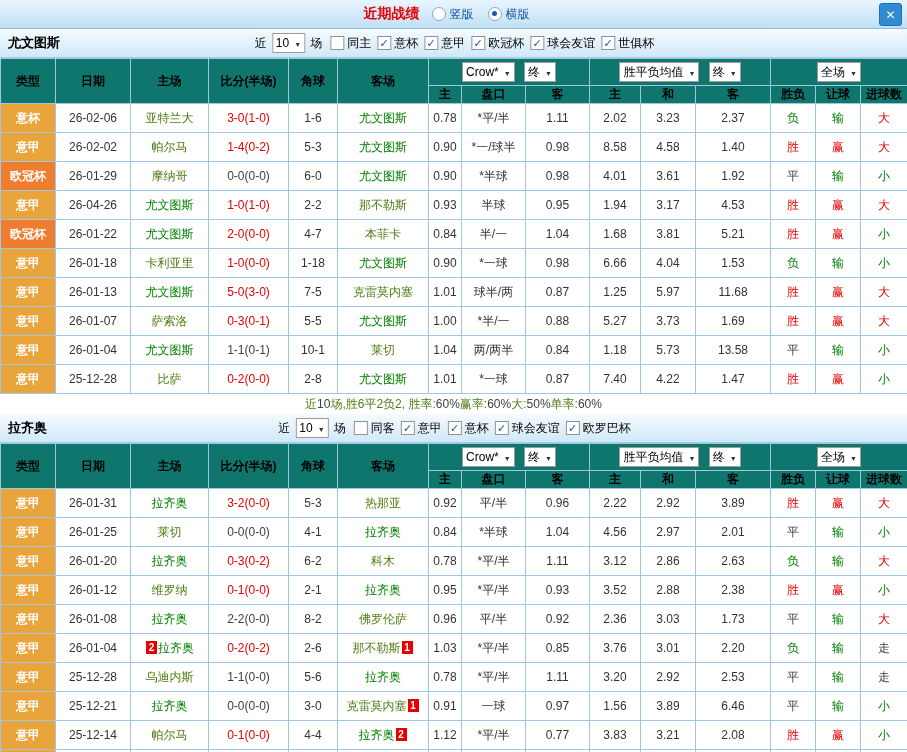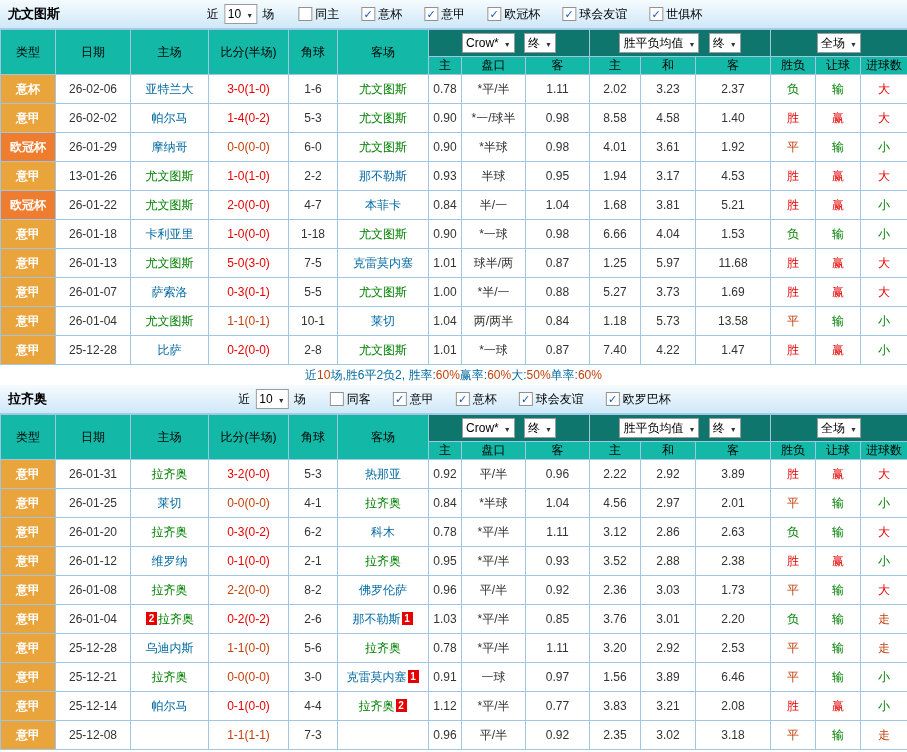--- a/index.html
+++ b/index.html
@@ -15,52 +15,66 @@
   .radio.checked:after{content:"";position:absolute;left:3px;top:3px;width:5px;height:5px;border-radius:50%;background:#0f5aad}
   .rlabel{color:#15549f}
   .closeb{position:absolute;right:5px;top:3px;width:21px;height:21px;background:#2e8bd4;border:1px solid #1d6fb5;
           border-radius:3px;color:#fff;font-size:12px;font-weight:bold;display:flex;align-items:center;justify-content:center;cursor:pointer}
   
   .secbar{height:28px;background:linear-gradient(#f6fbfe,#cfe8f8);border-bottom:1px solid #a5cbe7;
           position:relative;display:flex;align-items:center}
   .team{font-weight:bold;font-size:13px;margin-left:8px}
   .filters{position:absolute;left:50%;transform:translateX(-50%);display:flex;align-items:center;white-space:nowrap}
   .flabel{margin:0 2px}
-  .chki{display:inline-flex;align-items:center;margin-left:22px;cursor:pointer}
+  .chki{display:inline-flex;align-items:center;margin-left:6px;cursor:pointer}
   .chk{width:12px;height:12px;border:1px solid #919191;background:#fff;display:inline-flex;
        align-items:center;justify-content:center;margin-right:3px}
   .chk.checked:after{content:"✓";color:#1257b8;font-size:11px;font-weight:bold;line-height:1}
   .select{display:inline-flex;align-items:center;border:1px solid #9b9b9b;background:#fff;height:18px;
           padding:0 3px;margin:0 3px;cursor:pointer}
   .sel-txt{padding-right:5px}
   .arr:after{content:"▼";font-size:7px;color:#333}
   
   table.grid{border-collapse:collapse;table-layout:fixed;width:907px}
   .grid th,.grid td{border:1px solid #9fc6e2;text-align:center;white-space:nowrap;overflow:hidden;padding:0;font-size:12px}
-  .grid thead .h{background:#14b8a6;font-weight:normal}
+  .grid thead .h{background:#0f766e;font-weight:bold}
   .selrow .selcell{background:#0f766e;height:26px;font-weight:normal}
   .lblrow .h{height:17px}
   .grid td{height:28px;background:#fff}
   td.comp{color:#fff;font-weight:bold}
   td.comp.gold{background:#eaa43c}
   td.comp.orange{background:#ee7d2f}
   td.dim{color:#333}
   .c-red{color:#e60000}
-  .c-blu{color:#c2410c}
+  .c-blu{color:#404040}
   .c-grn{color:#008000}
-  .c-blk{color:#0369a1}
+  .c-blk{color:#4d7c0f}
   .redcard{display:inline-block;min-width:11px;height:13px;line-height:13px;background:#e60000;color:#fff;
            font-size:10px;font-weight:bold;margin:0 1px;vertical-align:1px}
   .summary{height:20px;display:flex;align-items:center;justify-content:center}
 </style>
 </head>
 <body>
 
 <div class="panel">
 
+  <div class="titlebar">
+    <span class="title">近期战绩</span>
+    <span class="radioi">
+      <span class="radio"></span>
+      <span class="rlabel">竖版</span>
+    </span>
+    <span class="radioi">
+      <span class="radio checked"></span>
+      <span class="rlabel">横版</span>
+    </span>
+    <span class="closeb">
+        <span>✕</span>
+      </span>
+  </div>
 
   <div class="secbar">
     <span class="team">尤文图斯</span>
     <div class="filters">
       <span class="flabel">近</span>
       <span class="select">
         <span class="sel-txt">10</span>
         <span class="arr"></span>
       </span>
       <span class="flabel">场</span>
@@ -203,21 +217,21 @@
           <td class="dim">0.98</td>
           <td class="dim">4.01</td>
           <td class="dim">3.61</td>
           <td class="dim">1.92</td>
           <td class="c-blu">平</td>
           <td class="c-grn">输</td>
           <td class="c-grn">小</td>
         </tr>
         <tr class="mrow">
           <td class="comp gold">意甲</td>
-          <td class="dim">13-01-26</td>
+          <td class="dim">26-04-26</td>
           <td class="teamcell"><span class="c-grn">尤文图斯</span></td>
           <td class="c-red">1-0(1-0)</td>
           <td class="dim">2-2</td>
           <td class="teamcell"><span class="c-blk">那不勒斯</span></td>
           <td class="dim">0.93</td>
           <td class="dim">半球</td>
           <td class="dim">0.95</td>
           <td class="dim">1.94</td>
           <td class="dim">3.17</td>
           <td class="dim">4.53</td>

